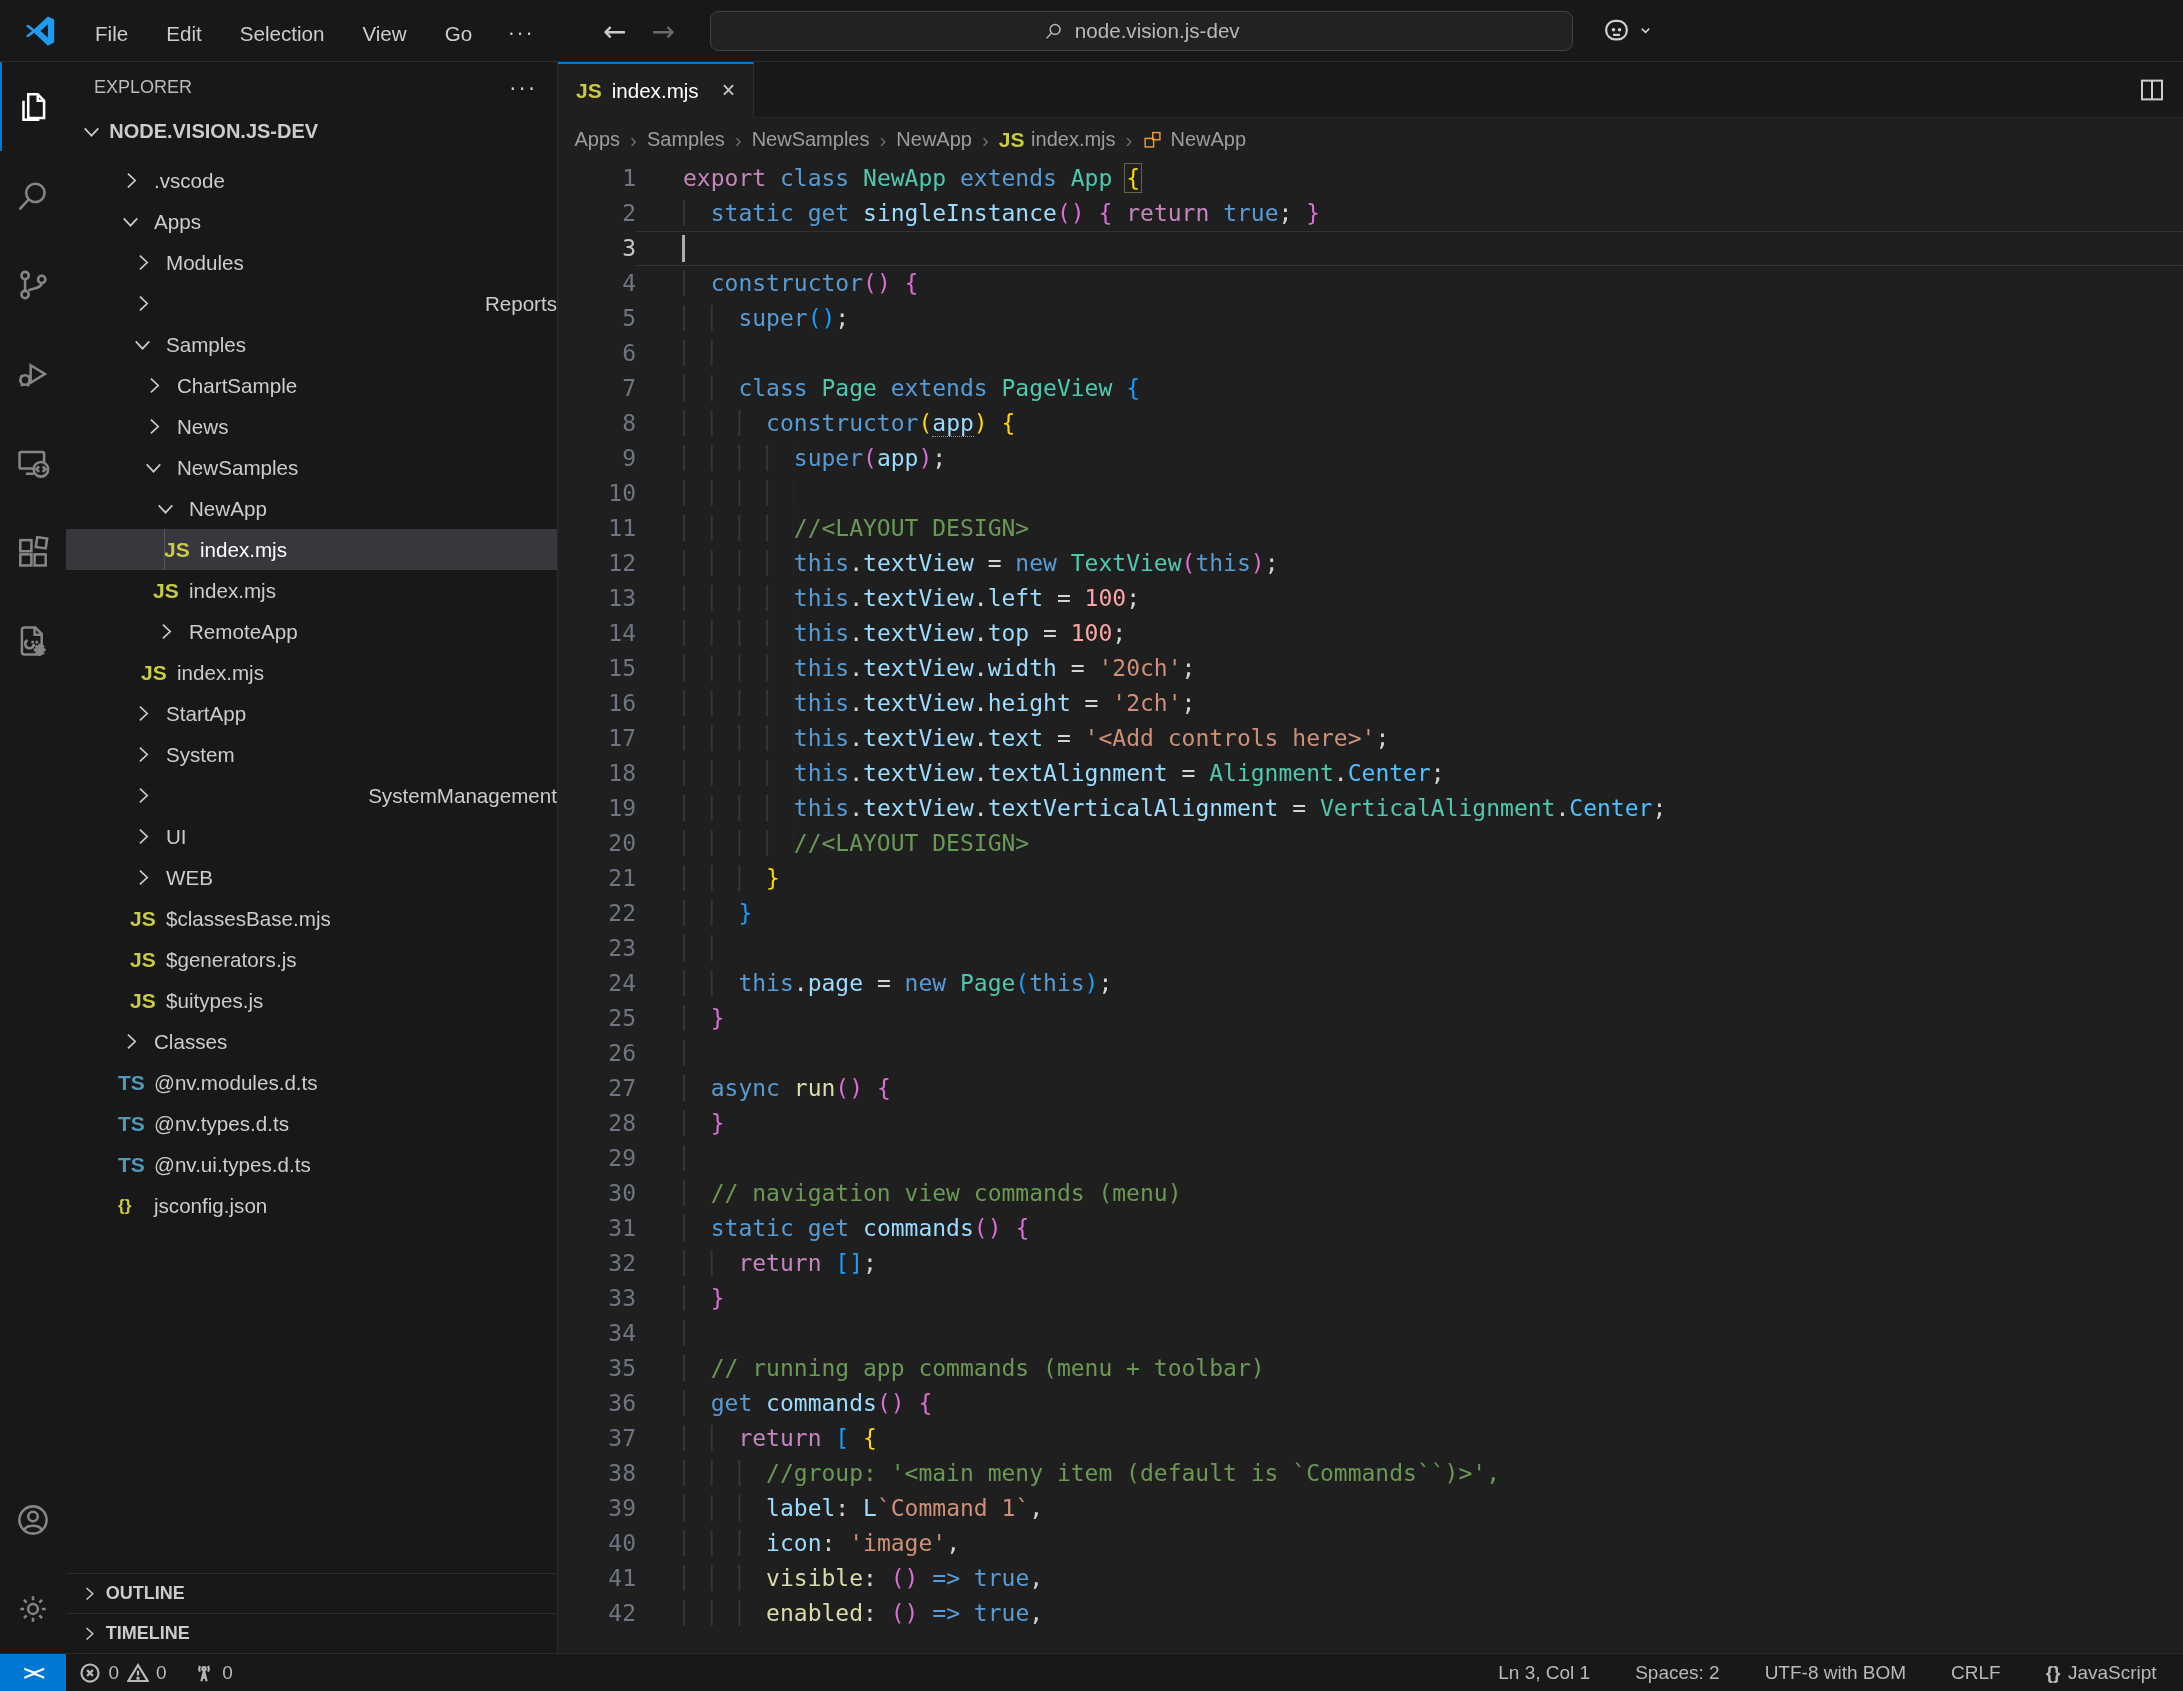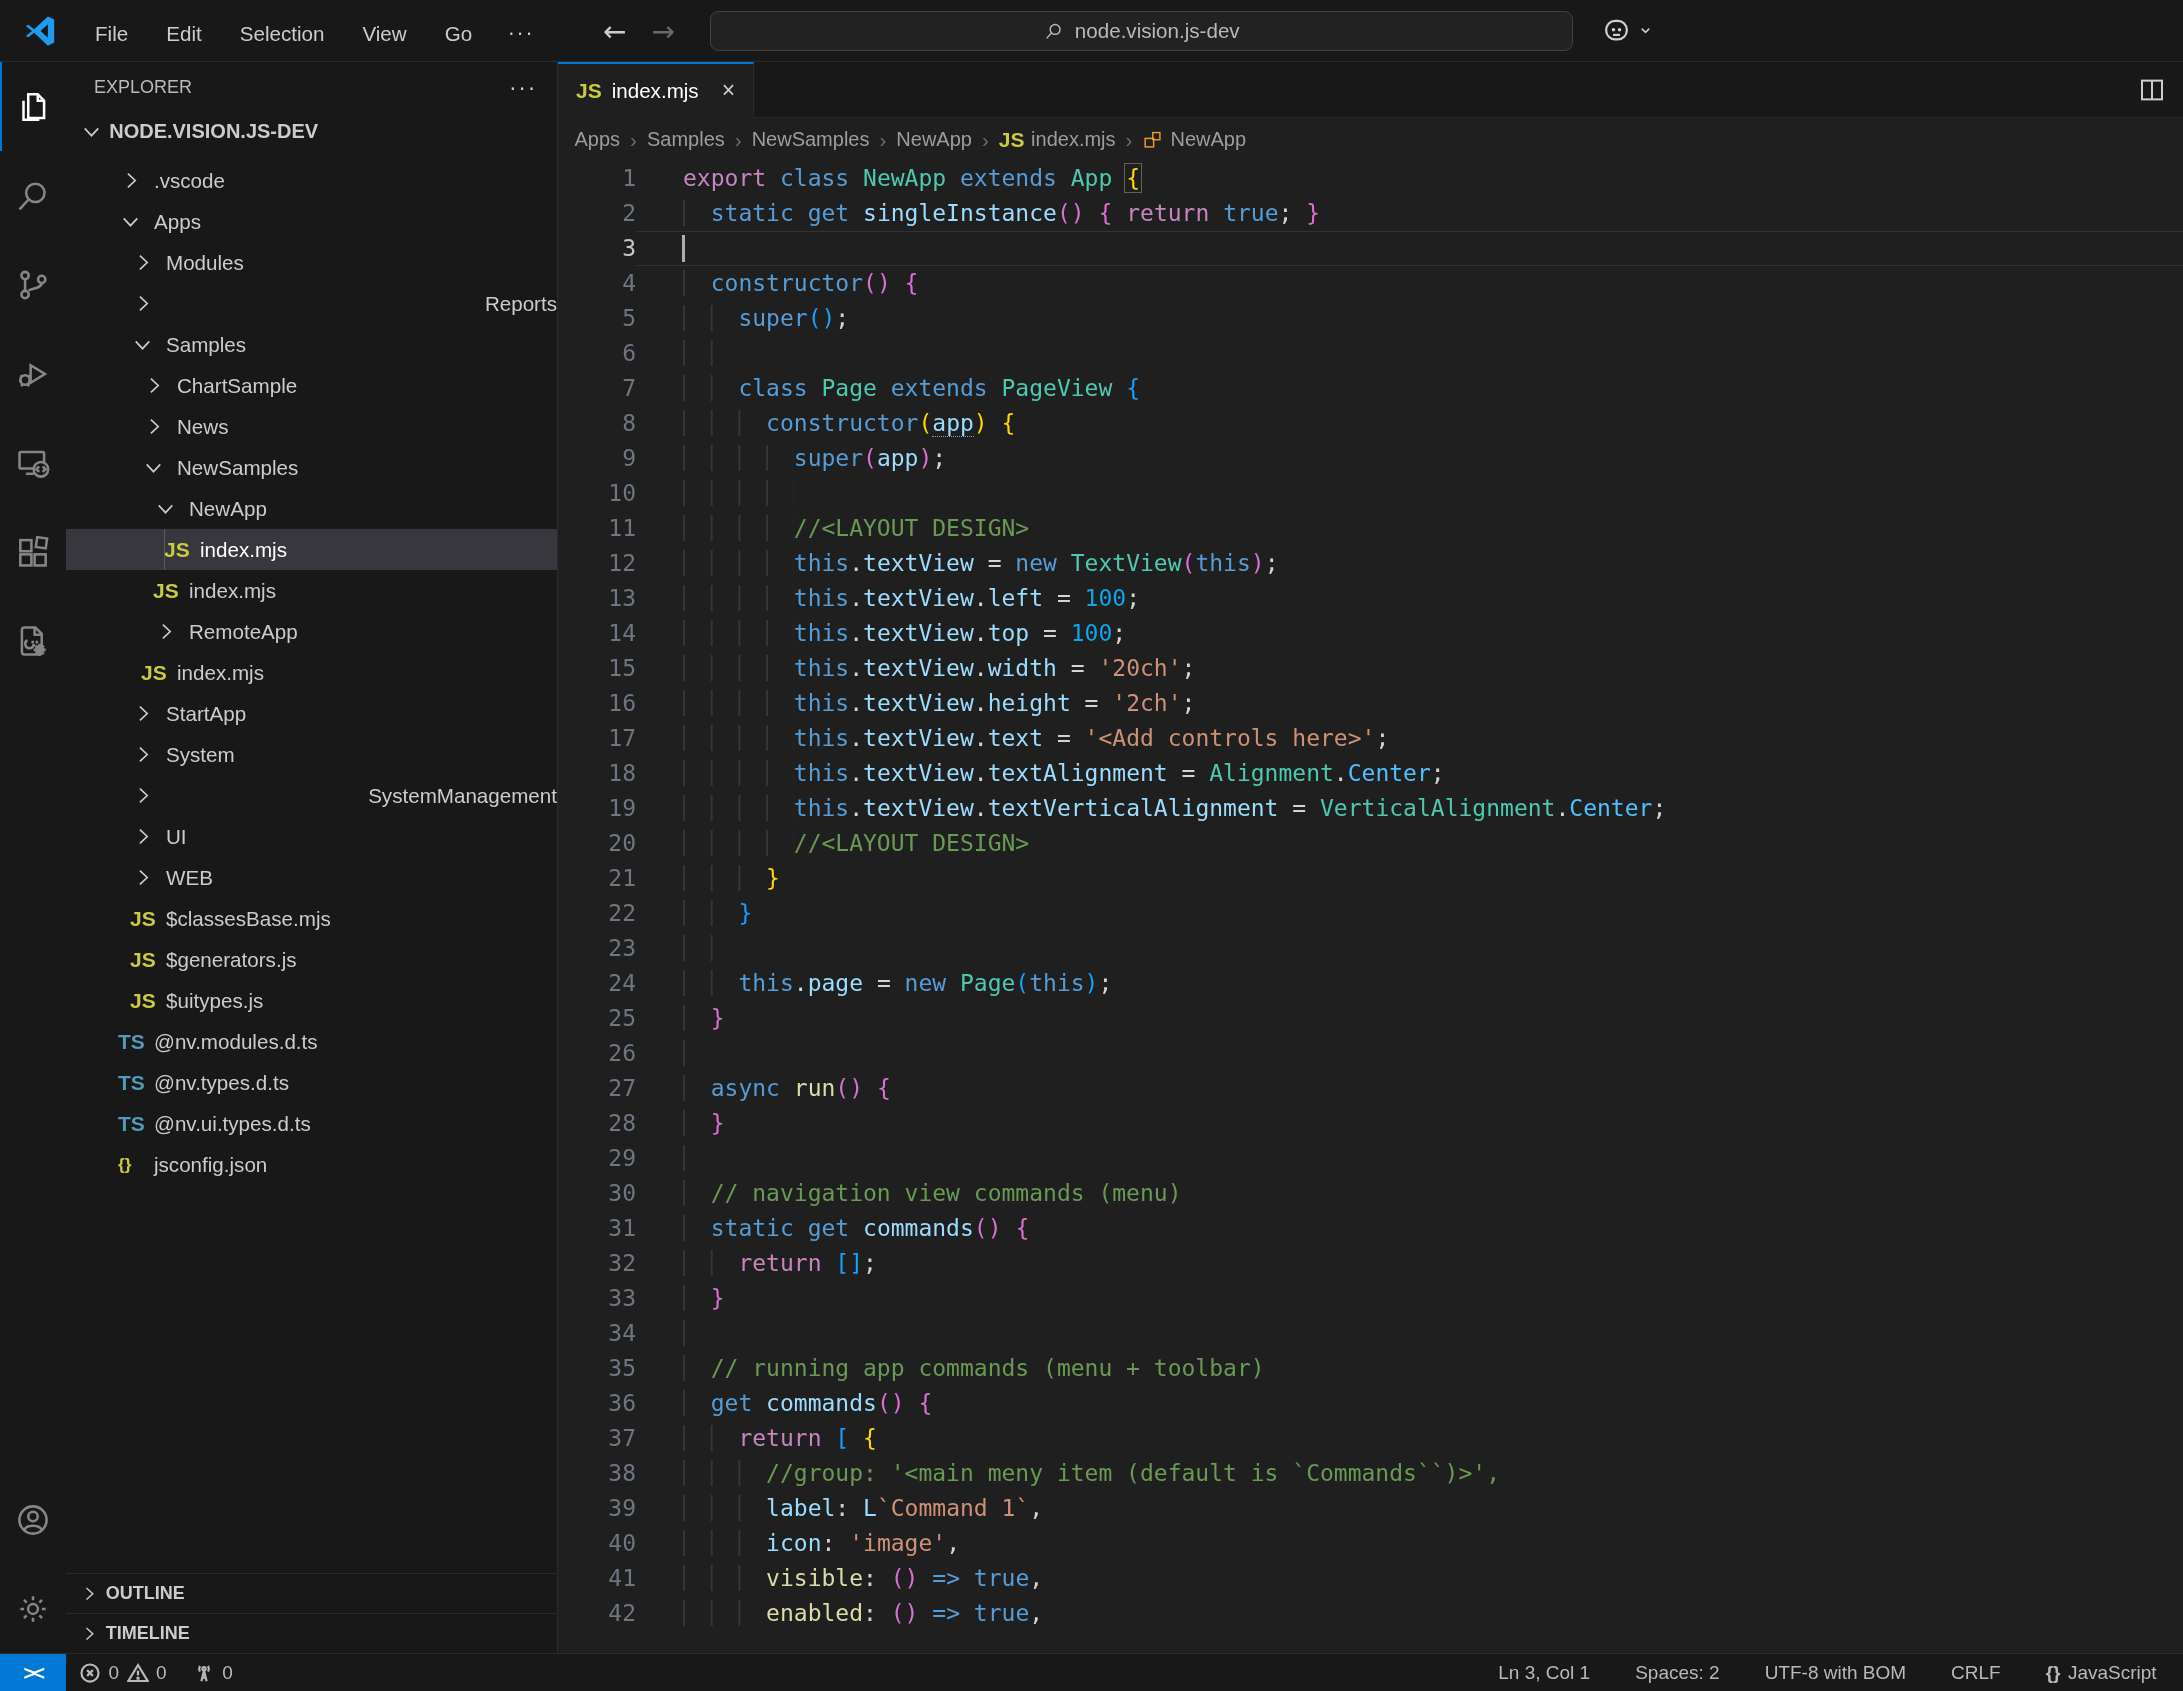--- a/index.html
+++ b/index.html
@@ -79,21 +79,21 @@
     font-family:"DejaVu Sans Mono", monospace; font-size:23px; }
   .line { display:flex; height:35px; line-height:35px; }
   .ln { width:78px; text-align:right; color:#6e7681; flex:none; }
   .ln.cur { color:#c6c6c6; }
   .lc { flex:1; padding-left:47px; white-space:pre; position:relative; }
   .lc.cur { box-shadow: inset 0 0.8px 0 #3a3a3a, inset 0 -0.8px 0 #3a3a3a; }
   .ind { white-space:pre; background-image:linear-gradient(to right, #353535 1.7px, transparent 1.7px);
     background-size:2ch 100%; }
   .caret { position:absolute; left:46px; top:4.1px; width:2.5px; height:27px; background:#aeafad; }
   .kw{color:#569CD6}.ctl{color:#C586C0}.type{color:#4EC9B0}.prop{color:#9CDCFE}.fn{color:#DCDCAA}
-  .str{color:#CE9178}.num{color:#0ea5e9}.cmt{color:#6A9955}.pun{color:#D4D4D4}
+  .str{color:#CE9178}.num{color:#fca5a5}.cmt{color:#6A9955}.pun{color:#D4D4D4}
   .b1{color:#FFD700}.b2{color:#DA70D6}.b3{color:#179FFF}.enum{color:#4FC1FF}
   .bm{outline:1.7px solid #63634a; outline-offset:1.7px;}
   .hint{border-bottom:1.7px dotted #9a9a9a;}
 
   
   .statusbar { position:absolute; left:0; top:1653px; width:2183px; height:38px; background:#181818;
     border-top:0.8px solid #2b2b2b; display:flex; align-items:center; font-size:19px; color:#b9b9b9; }
   .remote { width:66px; height:100%; background:#0078d4; color:#ffffff; display:flex; align-items:center;
     justify-content:center; font-size:20.6px; font-weight:bold; letter-spacing:-2.5px; }
   .sb-group { display:flex; align-items:center; gap:7.4px; padding:0 13.2px; height:100%; }
@@ -462,20 +462,30 @@
         <span class="slot">
           <span class="fi js">JS</span>
         </span>
         <span>$generators.js</span>
       </div>
       <div class="tree-row" style="padding-left: 64px;">
         <span class="slot">
           <span class="fi js">JS</span>
         </span>
         <span>$uitypes.js</span>
+      </div>
+      <div class="tree-row" style="padding-left: 52px;">
+        <span class="slot">
+          <span class="tw icon">
+            <svg viewBox="0 0 24 24" stroke-width="1.8">
+              <path d="M9.5 5.5l7 6.5-7 6.5"></path>
+            </svg>
+          </span>
+        </span>
+        <span>Classes</span>
       </div>
       <div class="tree-row" style="padding-left: 52px;">
         <span class="slot">
           <span class="fi ts">TS</span>
         </span>
         <span>@nv.modules.d.ts</span>
       </div>
       <div class="tree-row" style="padding-left: 52px;">
         <span class="slot">
           <span class="fi ts">TS</span>

